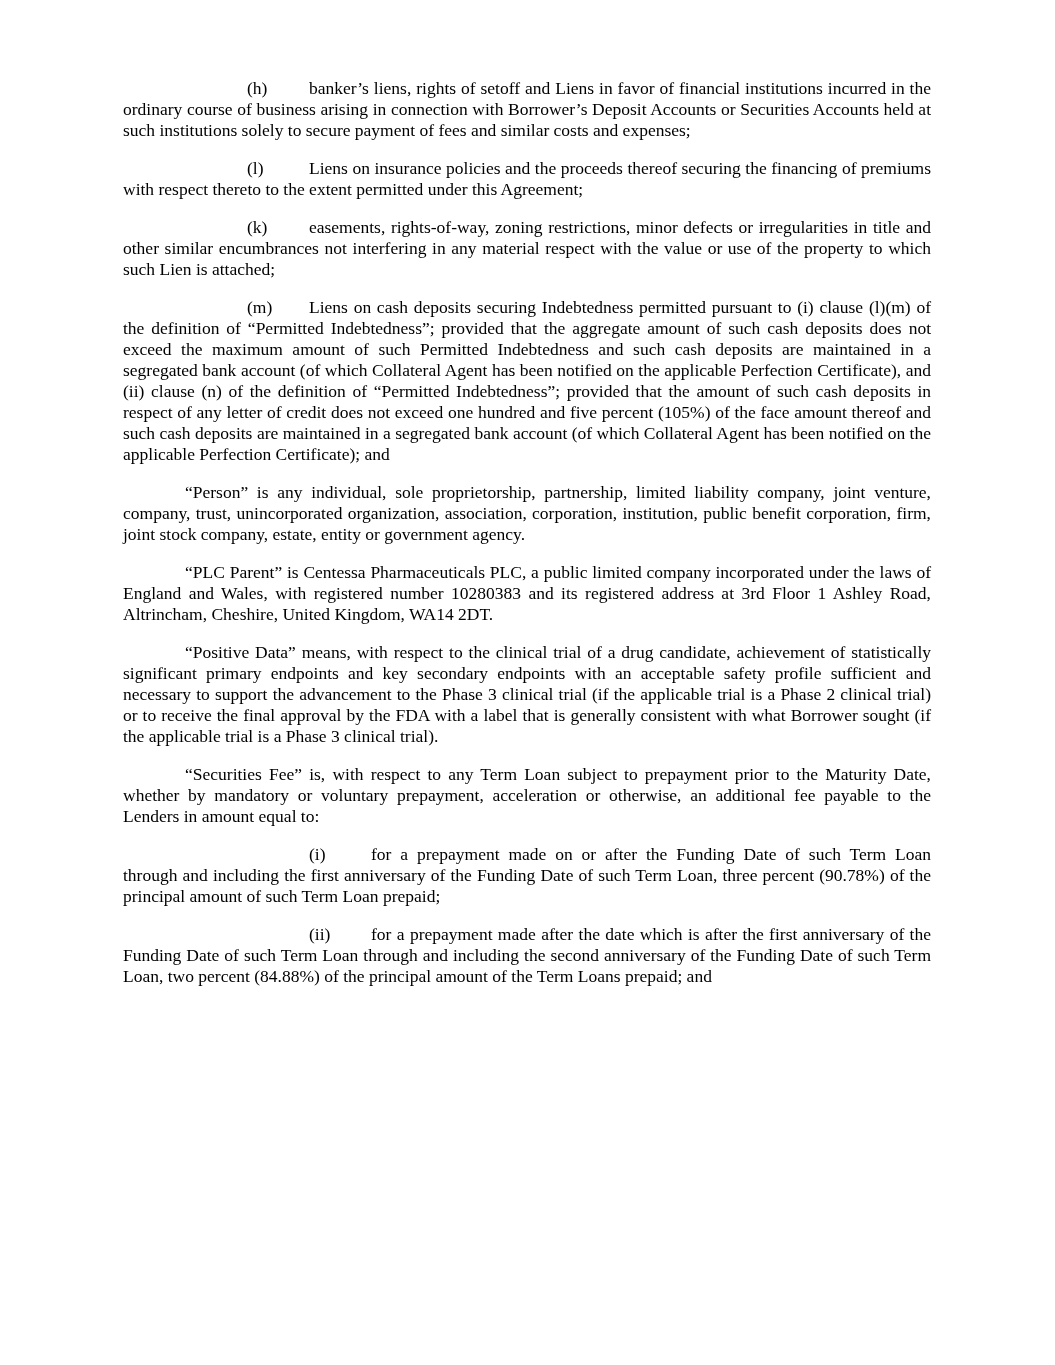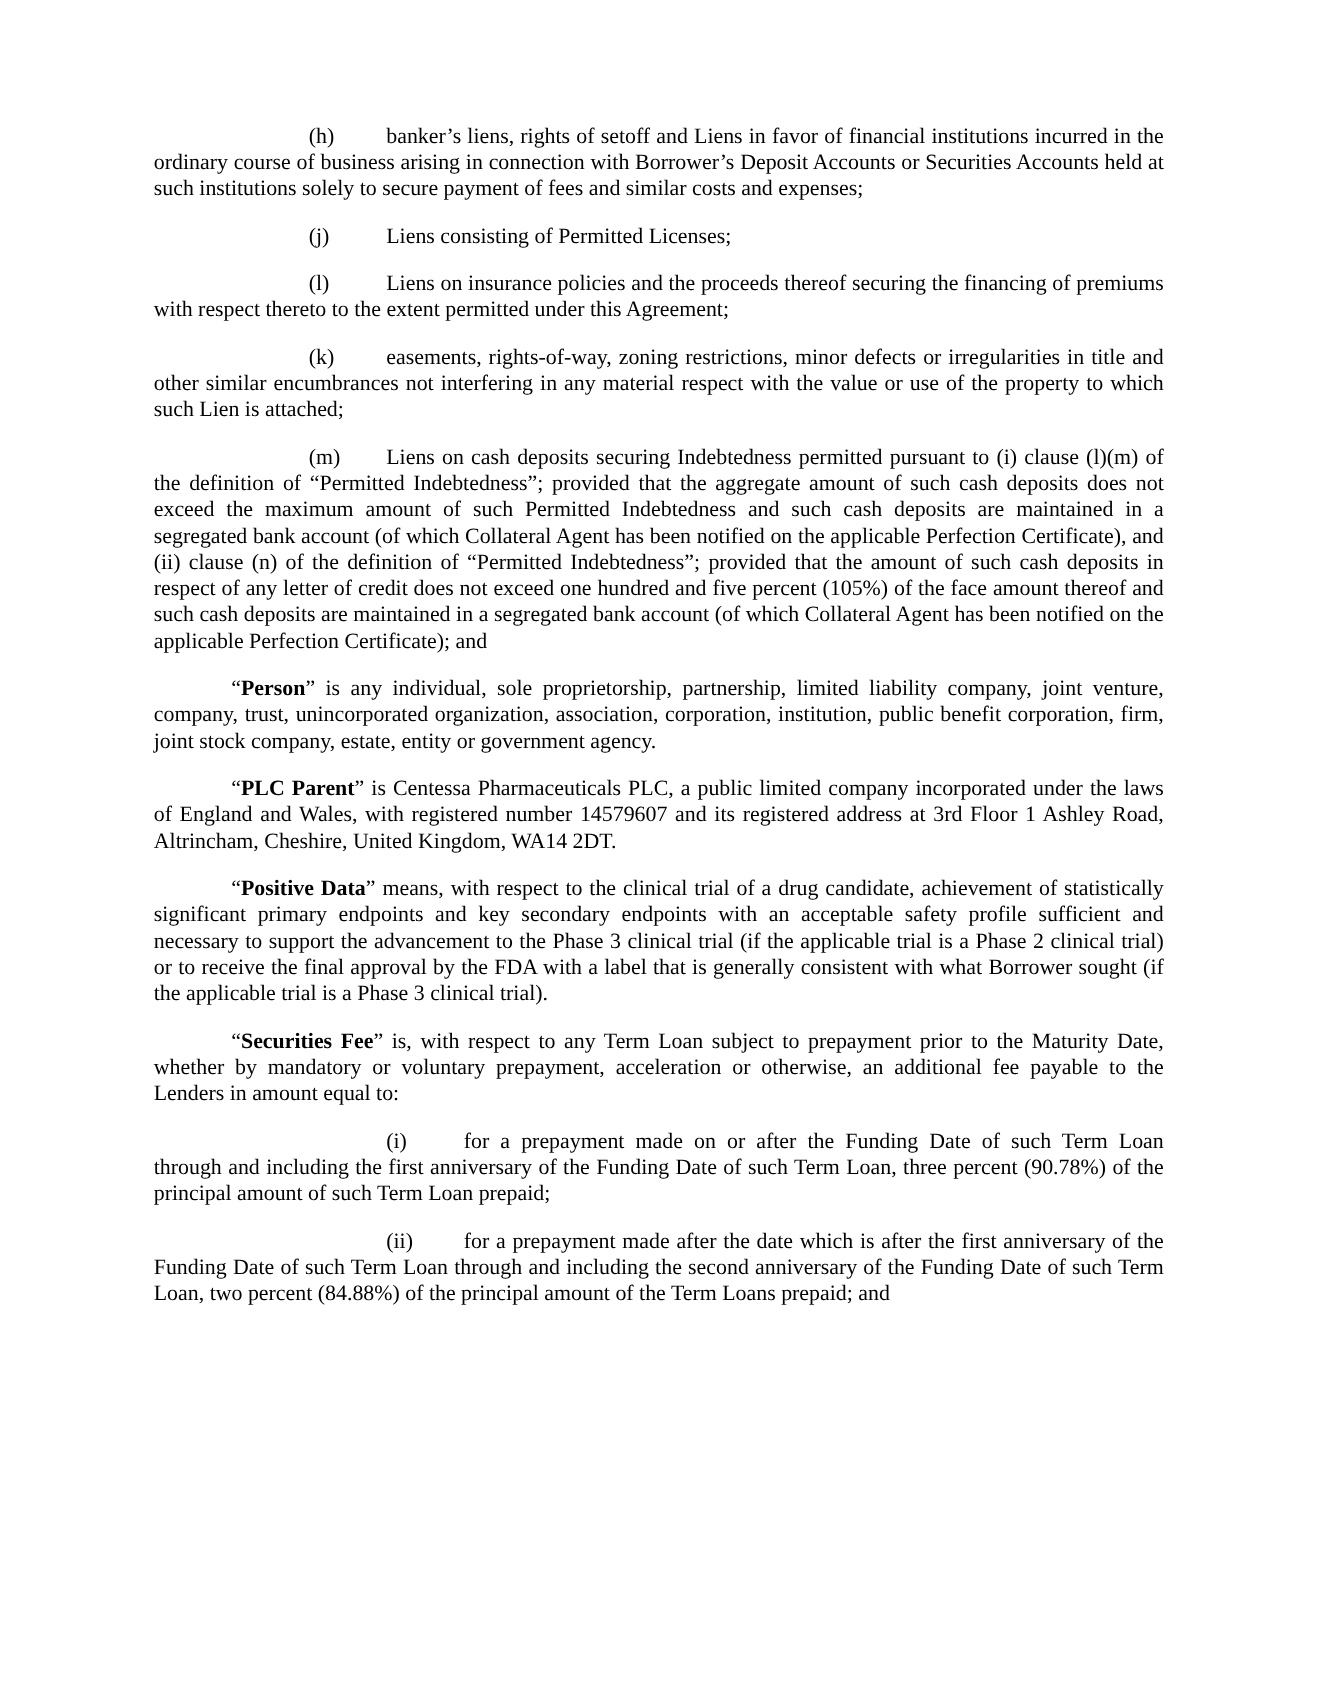--- a/index.html
+++ b/index.html
@@ -13,21 +13,21 @@
     overflow: hidden;
     font-family: "Liberation Serif", "DejaVu Serif", serif;
     font-size: 17.5px;
     line-height: 21px;
     color: #000000;
   }
   .page {
     box-sizing: border-box;
     width: 1055px;
     height: 1365px;
-    padding: 98px 124px 0 123px;
+    padding: 78px 124px 0 123px;
   }
   .page p {
     margin: 0 0 17px 0;
     text-align: justify;
   }
   
   p.clause { text-indent: 124px; }
   p.clause .lbl {
     display: inline-block;
     width: 62px;
@@ -35,42 +35,41 @@
   }
   
   p.sub { text-indent: 186px; }
   p.sub .lbl {
     display: inline-block;
     width: 62px;
     text-indent: 0;
   }
   
   p.def { text-indent: 62px; }
-  b { font-weight: bold; }
+  b { font-weight: normal; }
 </style>
 </head>
 <body>
 
 <div class="page">
 
   <p class="clause"><span class="lbl">(h)</span><span>banker’s liens, rights of setoff and Liens in favor of financial institutions incurred in the ordinary course of business arising in connection with Borrower’s Deposit Accounts or Securities Accounts held at such institutions solely to secure payment of fees and similar costs and expenses;</span></p>
 
 
-  <p class="clause"><span class="lbl">(j)</span><span>Liens consisting of Permitted Licenses;</span></p>
 
   <p class="clause"><span class="lbl">(l)</span><span>Liens on insurance policies and the proceeds thereof securing the financing of premiums with respect thereto to the extent permitted under this Agreement;</span></p>
 
   <p class="clause"><span class="lbl">(k)</span><span>easements, rights-of-way, zoning restrictions, minor defects or irregularities in title and other similar encumbrances not interfering in any material respect with the value or use of the property to which such Lien is attached;</span></p>
 
   <p class="clause"><span class="lbl">(m)</span><span>Liens on cash deposits securing Indebtedness permitted pursuant to (i) clause (l)(m) of the definition of “Permitted Indebtedness”; provided that the aggregate amount of such cash deposits does not exceed the maximum amount of such Permitted Indebtedness and such cash deposits are maintained in a segregated bank account (of which Collateral Agent has been notified on the applicable Perfection Certificate), and (ii) clause (n) of the definition of “Permitted Indebtedness”; provided that the amount of such cash deposits in respect of any letter of credit does not exceed one hundred and five percent (105%) of the face amount thereof and such cash deposits are maintained in a segregated bank account (of which Collateral Agent has been notified on the applicable Perfection Certificate); and</span></p>
 
 
   <p class="def"><span>“</span><b>Person</b><span>” is any individual, sole proprietorship, partnership, limited liability company, joint venture, company, trust, unincorporated organization, association, corporation, institution, public benefit corporation, firm, joint stock company, estate, entity or government agency.</span></p>
 
-  <p class="def"><span>“</span><b>PLC Parent</b><span>” is Centessa Pharmaceuticals PLC, a public limited company incorporated under the laws of England and Wales, with registered number 14579607 and its registered address at 3rd Floor 1 Ashley Road, Altrincham, Cheshire, United Kingdom, WA14 2DT.</span></p>
+  <p class="def"><span>“</span><b>PLC Parent</b><span>” is Centessa Pharmaceuticals PLC, a public limited company incorporated under the laws of England and Wales, with registered number 10280383 and its registered address at 3rd Floor 1 Ashley Road, Altrincham, Cheshire, United Kingdom, WA14 2DT.</span></p>
 
   <p class="def"><span>“</span><b>Positive Data</b><span>” means, with respect to the clinical trial of a drug candidate, achievement of statistically significant primary endpoints and key secondary endpoints with an acceptable safety profile sufficient and necessary to support the advancement to the Phase 3 clinical trial (if the applicable trial is a Phase 2 clinical trial) or to receive the final approval by the FDA with a label that is generally consistent with what Borrower sought (if the applicable trial is a Phase 3 clinical trial).</span></p>
 
   <p class="def"><span>“</span><b>Securities Fee</b><span>” is, with respect to any Term Loan subject to prepayment prior to the Maturity Date, whether by mandatory or voluntary prepayment, acceleration or otherwise, an additional fee payable to the Lenders in amount equal to:</span></p>
 
   <p class="sub"><span class="lbl">(i)</span><span>for a prepayment made on or after the Funding Date of such Term Loan through and including the first anniversary of the Funding Date of such Term Loan, three percent (90.78%) of the principal amount of such Term Loan prepaid;</span></p>
 
   <p class="sub"><span class="lbl">(ii)</span><span>for a prepayment made after the date which is after the first anniversary of the Funding Date of such Term Loan through and including the second anniversary of the Funding Date of such Term Loan, two percent (84.88%) of the principal amount of the Term Loans prepaid; and</span></p>
 
 </div>

